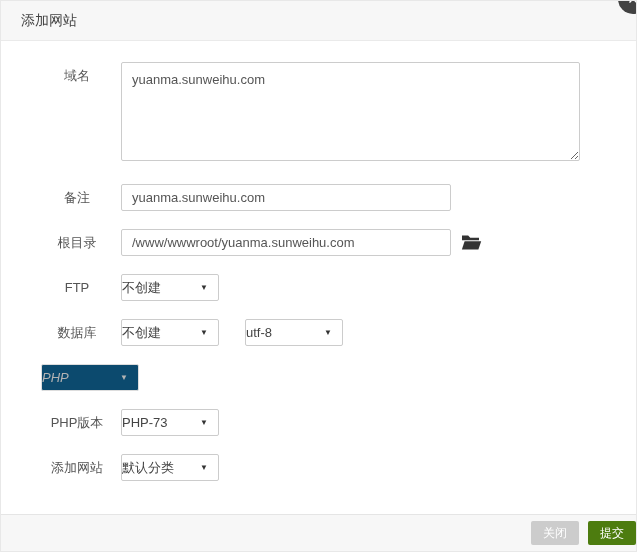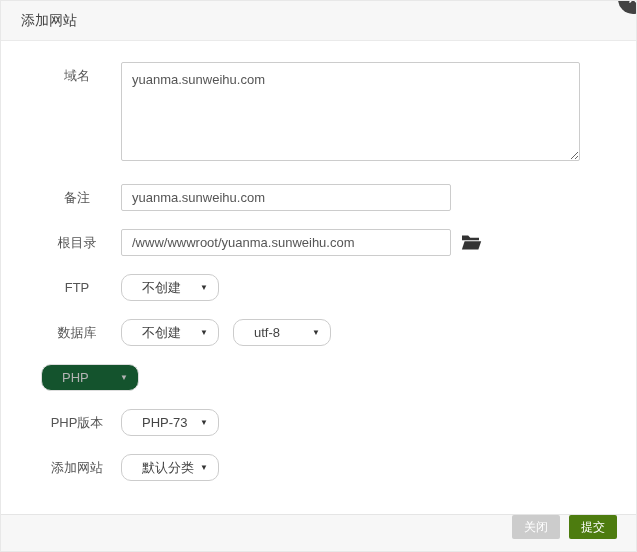--- a/index.html
+++ b/index.html
@@ -98,57 +98,58 @@
     align-items: center;
     cursor: pointer;
   }
 
   
   .select {
     position: relative;
     width: 98px;
     height: 27px;
     border: 1px solid #ccc;
-    border-radius: 10px;
+    border-radius: 2px;
     background: #fff;
     font-size: 13px;
     color: #444;
     line-height: 25px;
-    padding-left: 20px;
+    padding-left: 0;
     cursor: pointer;
   }
   .select .arrow {
     position: absolute;
     right: 10px;
     top: 0;
     line-height: 26px;
     font-size: 8px;
     color: #333;
   }
   .select.disabled {
-    background: #14532d;
+    background: #0c4a6e;
     border-color: #ddd;
     color: #b3b3b3;
     cursor: default;
+    font-style: italic;
   }
   .select.disabled .arrow { color: #b3b3b3; }
-  .select + .select { margin-left: 14px; }
+  .select + .select { margin-left: 26px; }
 
   
   .dialog-footer {
     position: absolute;
     left: 0;
     right: 0;
     bottom: 0;
     height: 37px;
     background: #f7f7f7;
     border-top: 1px solid #e5e5e5;
     display: flex;
+    align-items: center;
     justify-content: flex-end;
-    padding-right: 19px;
   }
   .btn {
     height: 24px;
     padding: 0 12px;
     border: none;
     border-radius: 2px;
     font-family: "Liberation Sans", "DejaVu Sans", sans-serif;
     font-size: 12px;
     color: #fff;
     cursor: pointer;

